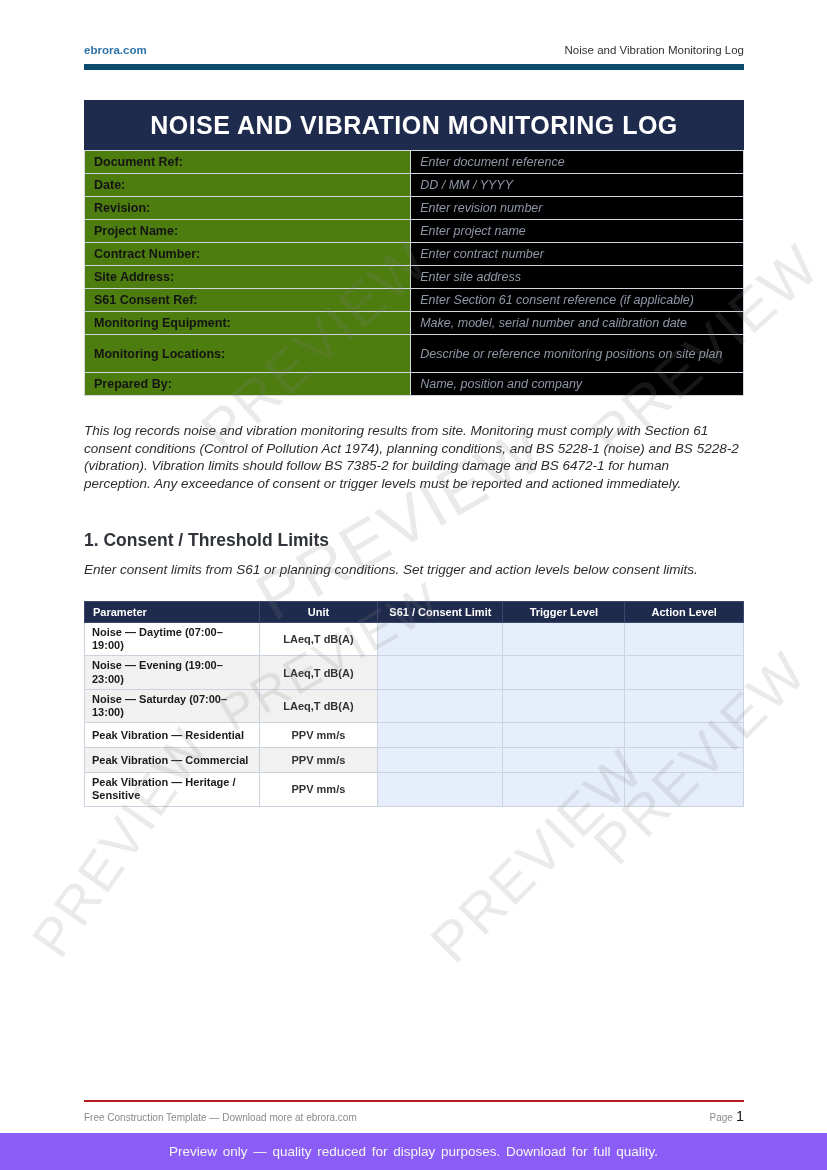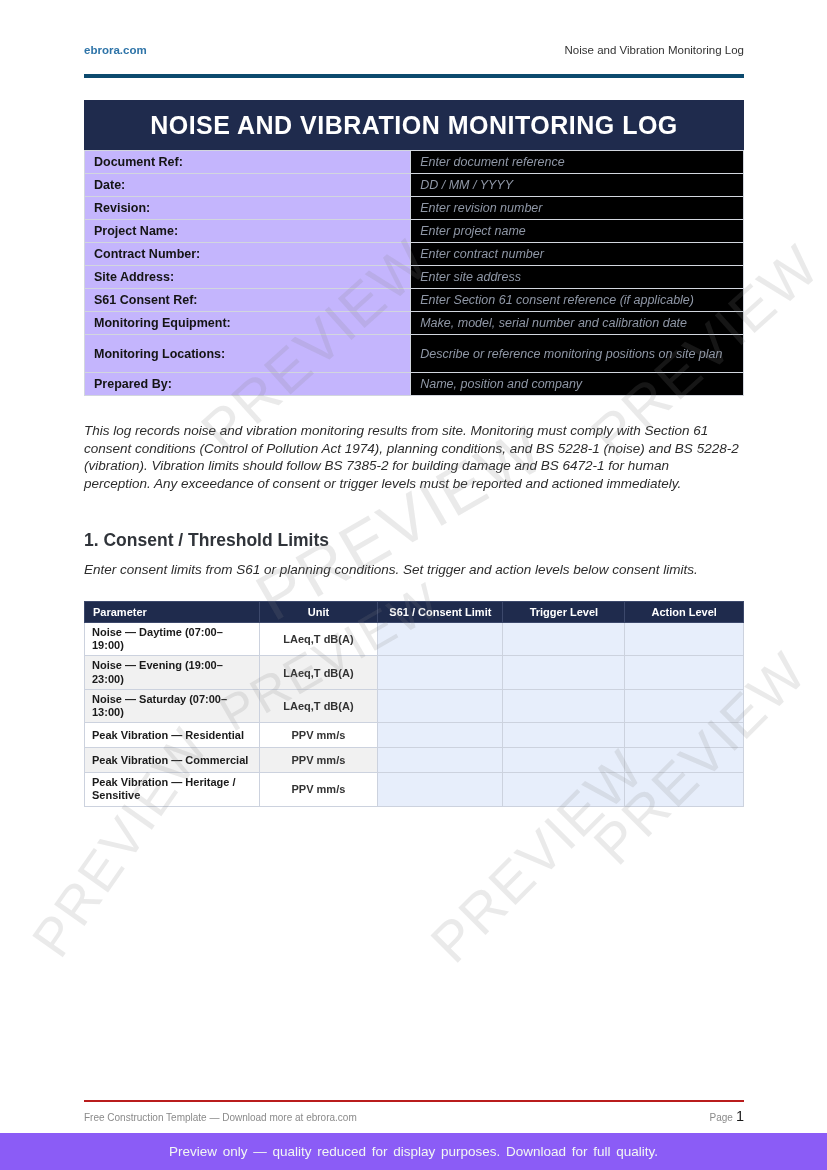--- a/index.html
+++ b/index.html
@@ -14,22 +14,22 @@
     color: #222;
   }
 
   
   .doc-header {
     position: absolute;
     left: 84px; right: 83px; top: 44px;
     display: flex;
     justify-content: space-between;
     align-items: baseline;
-    border-bottom: 4px solid #0c4a6e;
-    padding-bottom: 18px;
+    border-bottom: 6px solid #0c4a6e;
+    padding-bottom: 8px;
   }
   .site-link { color: #2e74a8; font-weight: bold; font-size: 11.5px; text-decoration: none; }
   .doc-header-title { color: #333; font-size: 11.5px; }
 
   
   .title-banner {
     position: absolute;
     left: 84px; right: 83px; top: 100px; height: 50px;
     background: #1f2b4d;
     display: flex; align-items: center; justify-content: center;
@@ -42,21 +42,21 @@
     width: 660px; border-collapse: collapse; table-layout: fixed;
     font-size: 12.5px;
   }
   .info-table td {
     border: 1px solid #d2d6de;
     padding: 3px 9px;
     vertical-align: middle;
   }
   .info-table td.lbl {
     width: 49.5%;
-    background: #c4b5fd;
+    background: #4d7c0f;
     font-weight: bold;
     color: #141414;
   }
   .info-table td.val {
     background: #000000;
     color: #8f97a6;
     font-style: italic;
   }
   .info-table tr.h23 td { height: 23px; }
   .info-table tr.h38 td { height: 38px; }

